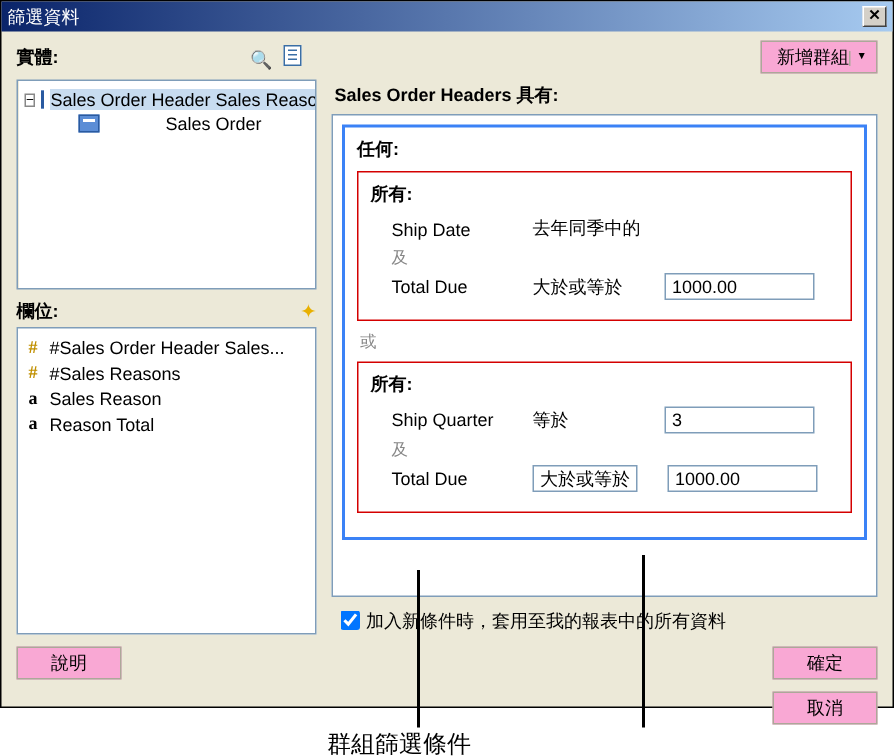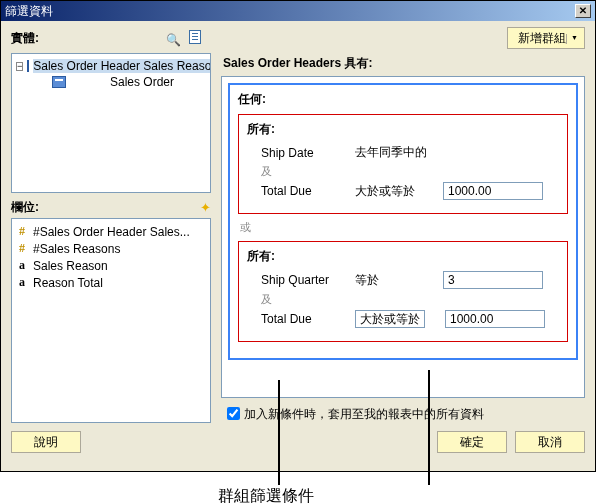--- a/index.html
+++ b/index.html
@@ -57,21 +57,21 @@
     width: 200px;
     display: flex;
     align-items: center;
     justify-content: space-between;
     padding-right: 10px;
   }
   .entity-label b { font-weight: bold; }
   .entity-icons span { margin-left: 4px; }
   .newgroup-row { flex: 1; text-align: right; }
   .btn {
-    background: #fef9c3;
+    background: #f9a8d4;
     border: 1px solid #aca899;
     padding: 2px 10px;
     font-size: 12px;
     font-family: inherit;
     min-width: 70px;
     height: 22px;
     cursor: pointer;
   }
   .btn-split { padding-right: 18px; position: relative; }
   .btn-split::after {
@@ -218,21 +218,21 @@
     margin: 6px 0 0 2px;
     display: flex;
     align-items: flex-end;
   }
   .checkbox-row input { margin-right: 4px; }
   .button-row {
     display: flex;
     justify-content: space-between;
     margin-top: 8px;
   }
-  .button-row .right-btns { display: flex; gap: 8px; }
+  .button-row .right-btns { display: flex; gap: 8px; flex-direction: column; }
   .annotation {
     position: absolute;
     border-left: 2px solid #000;
     width: 0;
   }
   .ann-text {
     position: absolute;
     font-size: 16px;
     white-space: nowrap;
   }

